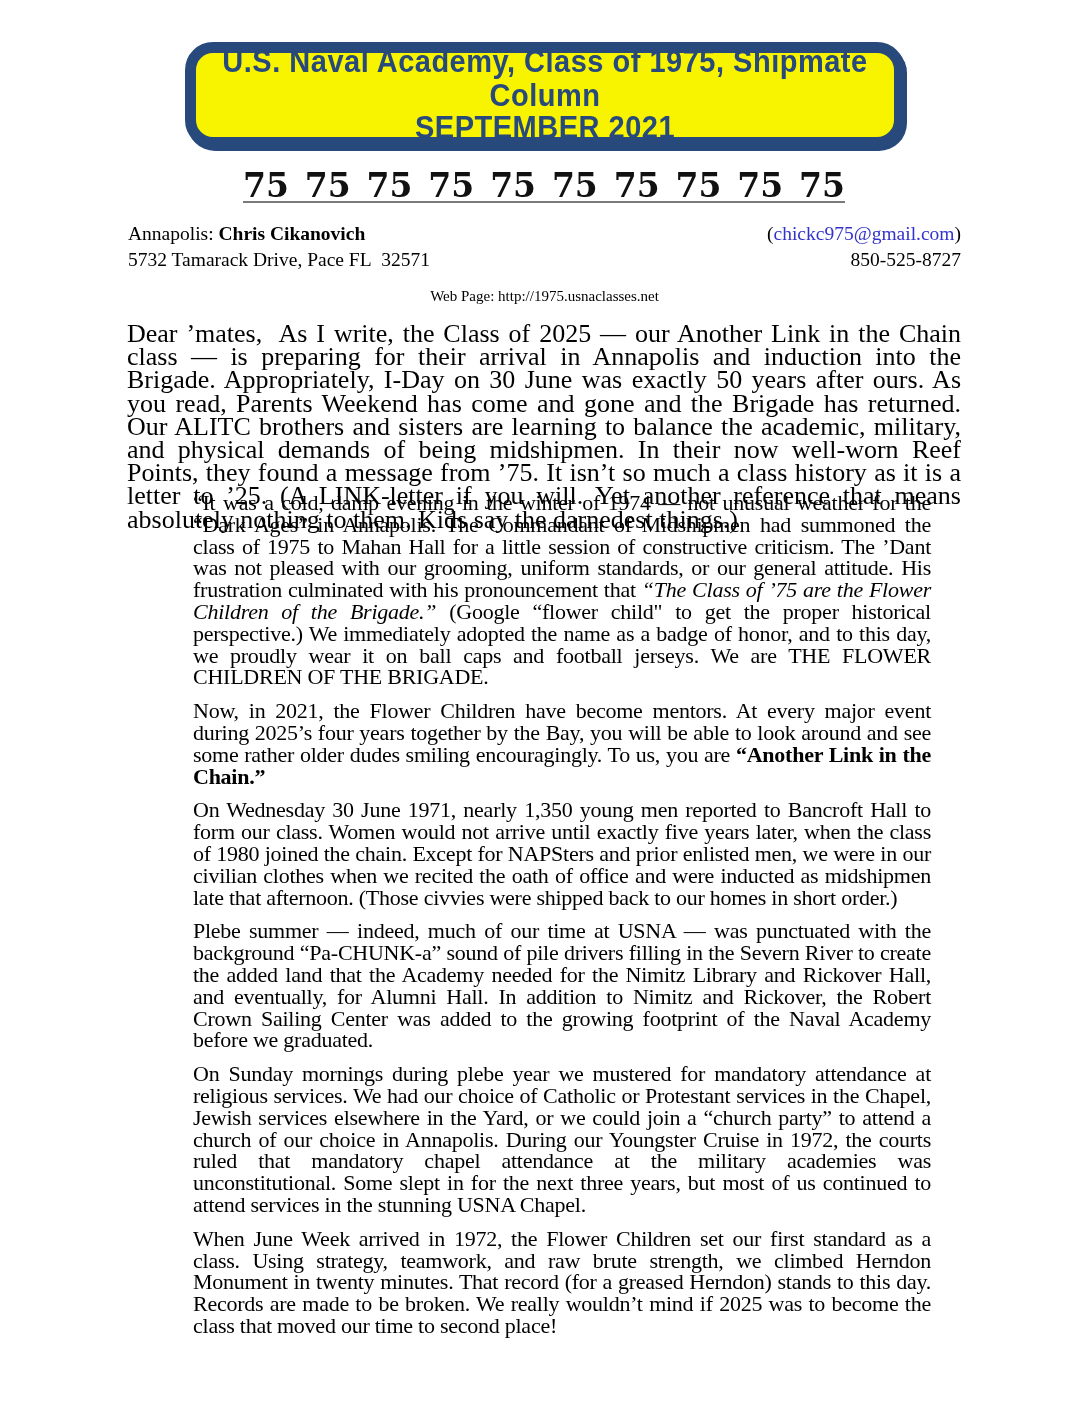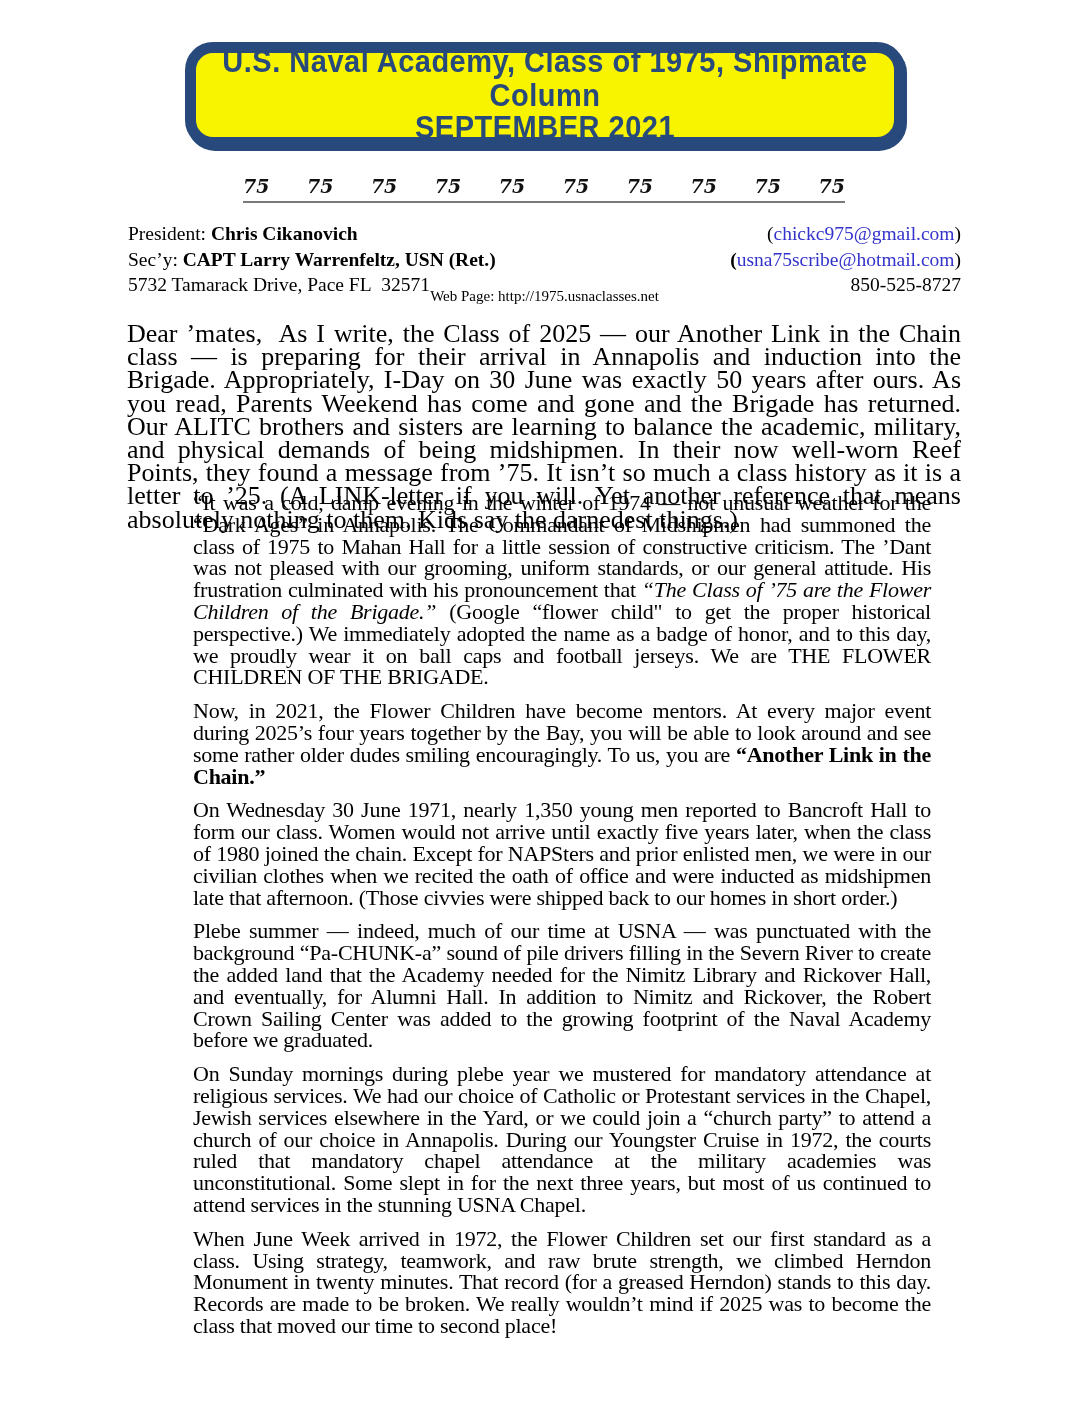--- a/index.html
+++ b/index.html
@@ -36,22 +36,22 @@
   
   .logo-row {
     position:absolute; left:243px; top:172px;
     width:602px;
     display:flex; justify-content:space-between;
     border-bottom:2px solid #7a7a7a;
     padding-bottom:1px;
   }
   .logo-row span {
     font-family:"DejaVu Serif", serif;
-    font-weight:700; font-style:italic;
-    font-size:19px; line-height:28px;
+    font-weight:700; 
+    font-size:33px; line-height:28px;
     color:#111;
   }
   
   .contact {
     position:absolute; left:128px; top:221px;
     width:833px;
     font-size:19.5px; line-height:25.5px;
   }
   .contact-row { display:flex; justify-content:space-between; }
   .contact-left { text-align:left; white-space:pre-wrap; }
@@ -99,26 +99,22 @@
       <span>75</span>
       <span>75</span>
       <span>75</span>
       <span>75</span>
       <span>75</span>
       <span>75</span>
     </div>
 
   <div class="contact" id="contactBlock">
       <div class="contact-row">
-        <div class="contact-left"><span>President: </span><span class="seg-bold">Chris Cikanovich</span></div>
+        <div class="contact-left"><span>Annapolis: </span><span class="seg-bold">Chris Cikanovich</span></div>
         <div class="contact-right"><span>(</span><span class="email">chickc975@gmail.com</span><span>)</span></div>
-      </div>
-      <div class="contact-row">
-        <div class="contact-left"><span>Sec’y: </span><span class="seg-bold">CAPT Larry Warrenfeltz, USN (Ret.)</span></div>
-        <div class="contact-right"><span class="seg-bold">(</span><span class="email">usna75scribe@hotmail.com</span><span>)</span></div>
       </div>
       <div class="contact-row">
         <div class="contact-left"><span>5732 Tamarack Drive, Pace FL&nbsp; 32571</span></div>
         <div class="contact-right"><span>850-525-8727</span></div>
       </div>
     </div>
 
   <div class="web-line">Web Page: http://1975.usnaclasses.net</div>
 
   <div class="intro" id="introPara"><span>Dear ’mates,&nbsp; As I write, the Class of 2025 — our Another Link in the Chain class — is preparing for their arrival in Annapolis and induction into the Brigade. Appropriately, I-Day on 30 June was exactly 50 years after ours. As you read, Parents Weekend has come and gone and the Brigade has returned. Our ALITC brothers and sisters are learning to balance the academic, military, and physical demands of being midshipmen. In their now well-worn Reef Points, they found a message from ’75. It isn’t so much a class history as it is a letter to ’25. (A LINK-letter if you will. Yet another reference that means absolutely nothing to them. Kids say the darnedest things.)</span></div>

